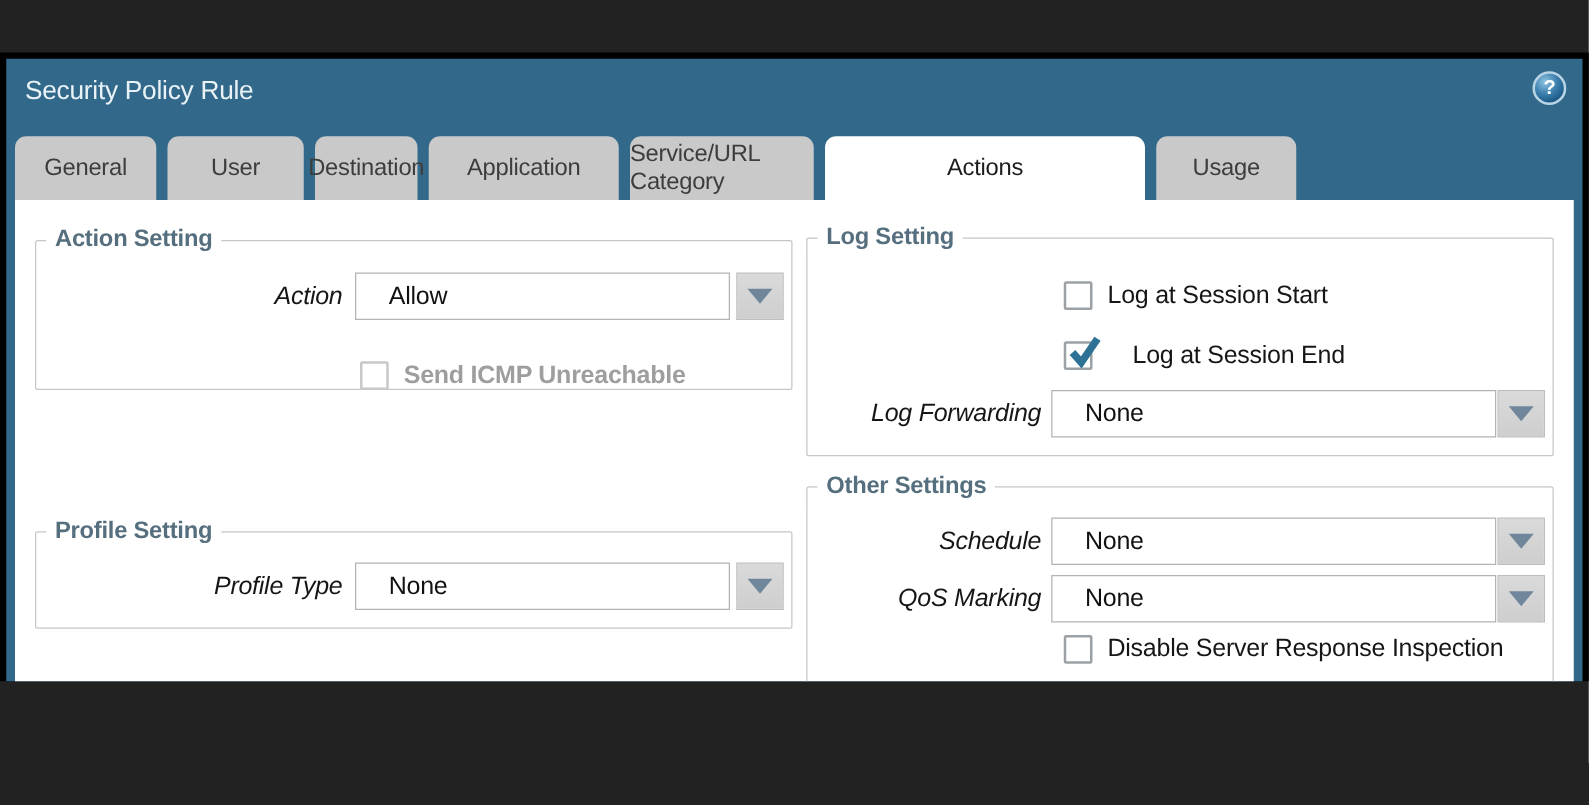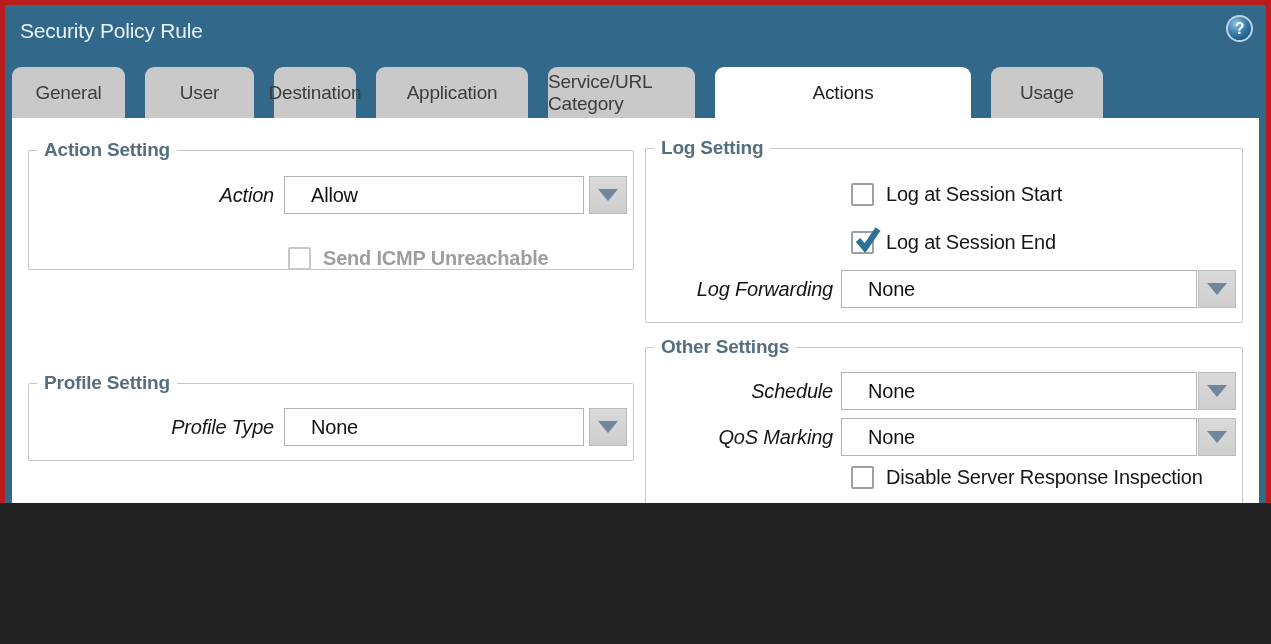--- a/index.html
+++ b/index.html
@@ -1,21 +1,22 @@
 <!DOCTYPE html>
 <html><head>
 <meta charset="utf-8">
 <style>
   * { margin:0; padding:0; box-sizing:border-box; }
   body { background:#222; }
   .screen {
     position:relative; width:1271px; height:503px;
-    background:#b91c1c; overflow:hidden;
+    background:#000000; overflow:hidden;
     font-family:"Liberation Sans", sans-serif;
     letter-spacing:-0.2px;
+    margin-top:42px;
   }
   .dialog {
     position:absolute; left:5px; top:5px; width:1261px; height:631px;
     background:#32698a;
   }
   .title {
     position:absolute; left:15px; top:14px;
     color:#e9f2f7; font-size:21px; font-weight:normal;
   }
   .help {
@@ -23,21 +24,21 @@
     border-radius:50%;
     background:radial-gradient(circle at 35% 28%, #8ec4e2 0%, #3a7cab 45%, #1d5c88 75%, #144a70 100%);
     border:2px solid #b9d4e5;
     color:#ffffff; font-size:16px; font-weight:bold;
     display:flex; align-items:center; justify-content:center;
     cursor:pointer;
   }
   
   .tabs {
     position:absolute; left:7px; top:62px; height:51px;
-    display:flex; gap:20px; align-items:stretch;
+    display:flex; gap:9px; align-items:stretch;
   }
   .tab {
     background:#c9c9c9; color:#3d3d3d;
     border-radius:9px 9px 0 0;
     font-size:19px;
     display:flex; align-items:center; justify-content:center;
     cursor:pointer;
   }
   .tab:nth-child(1){width:113px;} .tab:nth-child(2){width:109px;}
   .tab:nth-child(3){width:82px;}  .tab:nth-child(4){width:152px;}
@@ -160,21 +161,21 @@
       </div>
 
       <div class="group grp-log">
         <span class="group-legend">Log Setting</span>
         <div class="cb-row" style="left:205px; top:34px;text-align:right;">
           <span class="checkbox">
             
           </span>
           <span class="cb-label">Log at Session Start</span>
         </div>
-        <div class="cb-row" style="left:205px; top:82px;">
+        <div class="cb-row" style="left:205px; top:82px;gap:20px;">
           <span class="checkbox checked">
             <svg class="check" width="30" height="30" viewBox="0 0 30 30">
                 <path d="M6 15 l7 8 L26 4" stroke="#2d7195" stroke-width="6" fill="none"></path>
               </svg>
           </span>
           <span class="cb-label">Log at Session End</span>
         </div>
         <span class="field-label" style="left:0; top:121px; width:187px;">Log Forwarding</span>
         <div class="combo-input" style="left:195px; top:121px; width:356px;">None</div>
         <div class="combo-btn" style="left:552px; top:121px;">

